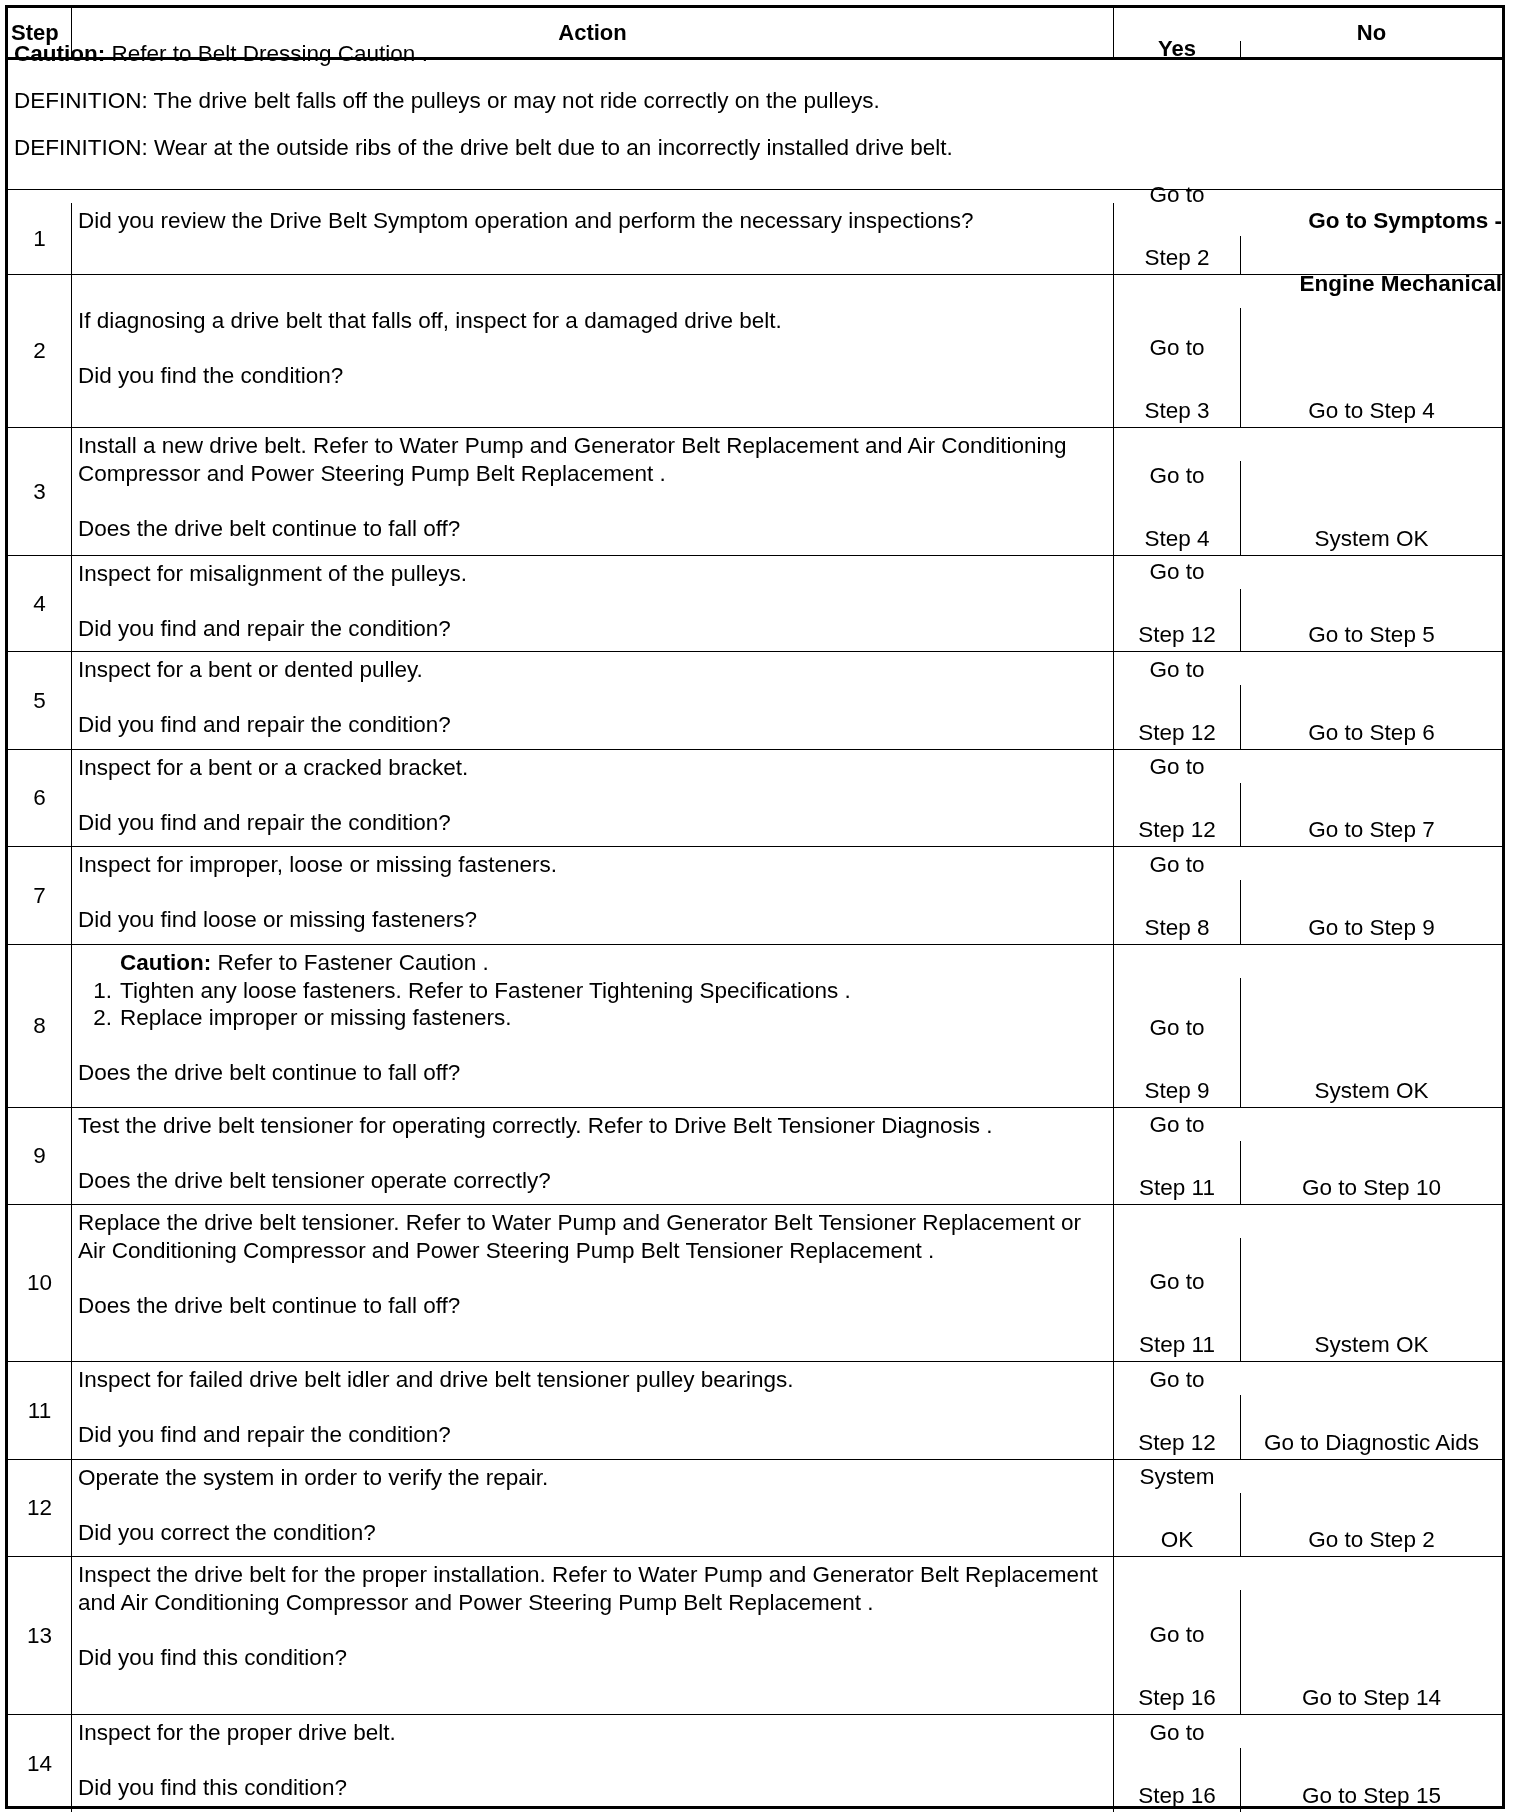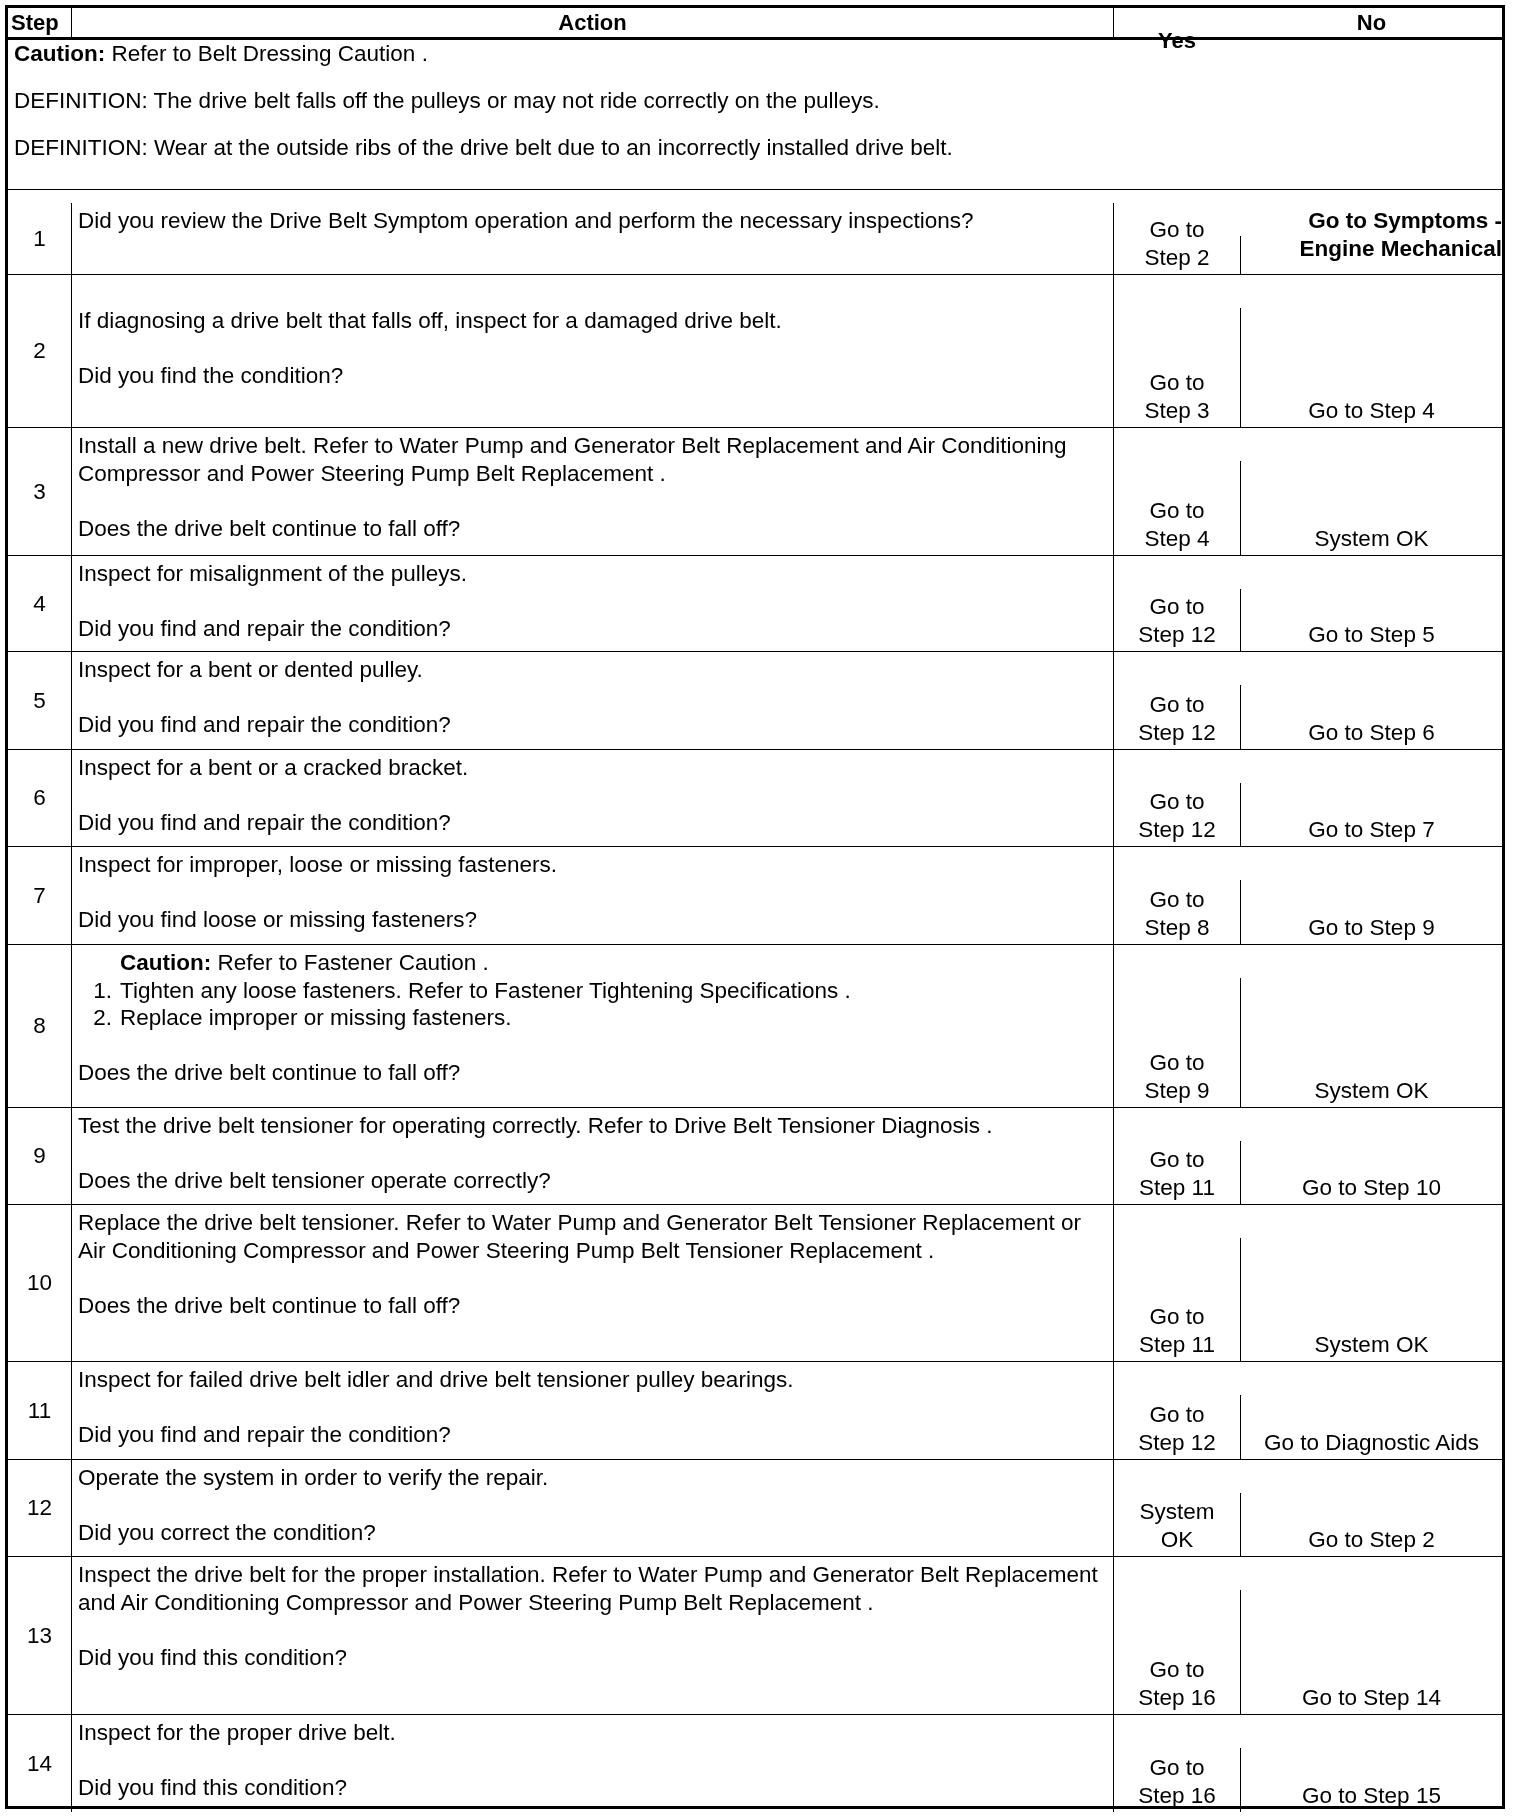--- a/index.html
+++ b/index.html
@@ -15,34 +15,34 @@
   .c-yes  { left: 1106px; width: 127px; border-right: 1.5px solid #000; margin-top: 33px; }
   .c-no   { left: 1233px; right: 0; }
   .hdr { border-bottom: 3px solid #000; }
   .hdr .cell { font-weight: bold; font-size: 22px; display: flex; align-items: center; justify-content: center; }
   .hdr .c-step { justify-content: flex-start; padding-left: 3px; }
   .txt { font-size: 22.5px; line-height: 27.5px; }
   .stepnum { display: flex; align-items: center; justify-content: center; font-size: 22.5px; }
   .act { padding: 4px 6px 0 6px; }
   .act p { margin: 0; }
   .act .gap { height: 27.5px; }
-  .yes, .no { display: flex; flex-direction: column; justify-content: flex-end; padding-bottom: 3px; text-align: center; align-items: center; }
+  .yes, .no { display: flex; flex-direction: column; justify-content: flex-end; padding-bottom: 3px; text-align: center; align-items: center; gap: 35px; }
   .no.left { align-items: flex-end; text-align: left; padding-left: 6px; justify-content: flex-start; padding-top: 4px; font-weight: bold; }
   .defrow .full { position: absolute; left: 0; right: 0; top: 0; bottom: 0; padding: 3px 6px; }
   b { font-weight: bold; }
   .indent1 { padding-left: 42px; }
   .li { display: flex; }
   .li .n { width: 42px; text-align: right; padding-right: 8px; box-sizing: border-box; }
 </style>
 </head>
 <body>
 
 <div id="tbl">
 
-  <div class="row hdr" style="top:0;height:32px;">
+  <div class="row hdr" style="top:0;height:52px;">
     <div class="cell c-step">Step</div>
     <div class="cell c-act">Action</div>
     <div class="cell c-yes">Yes</div>
     <div class="cell c-no">No</div>
   </div>
 
   <div class="row defrow" style="top:29px;height:153px;">
     <div class="full txt">
       <p style="margin:0"><b>Caution:</b><span> Refer to Belt Dressing Caution .</span></p>
       <div style="height:19.5px"></div>

